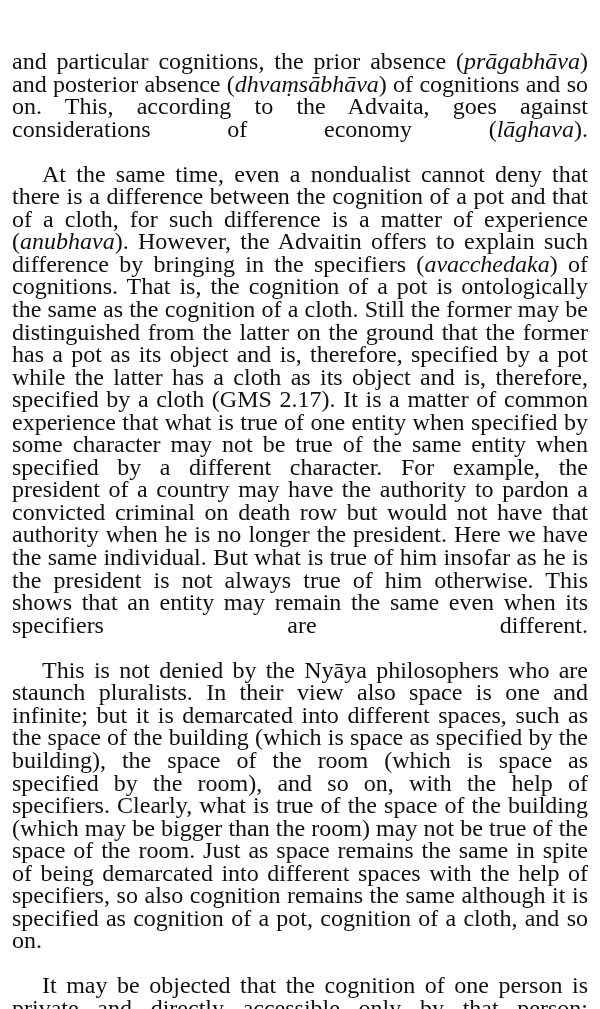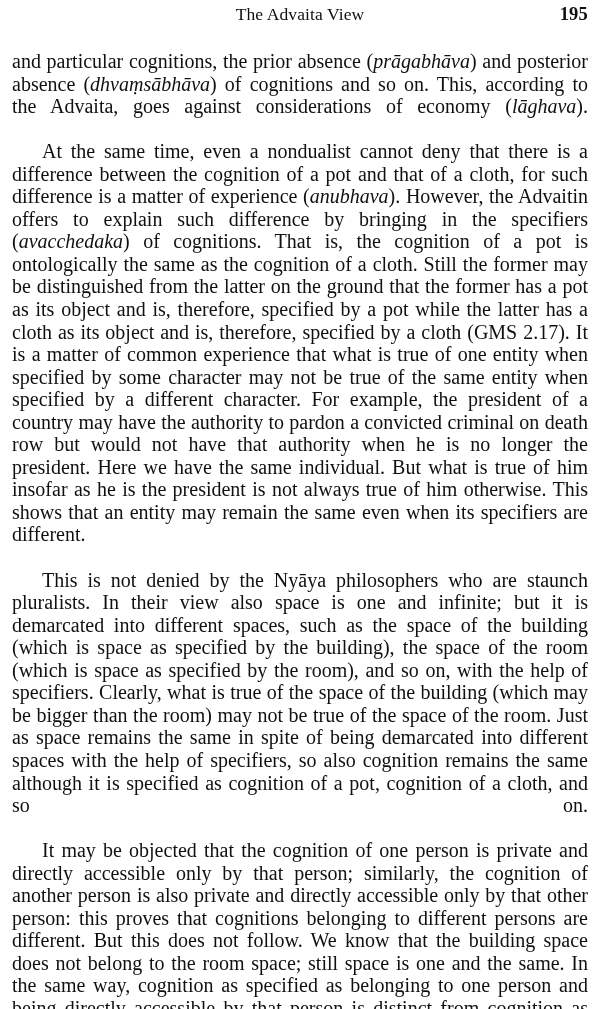--- a/index.html
+++ b/index.html
@@ -51,21 +51,21 @@
   
   .textblock {
     position: absolute;
     left: 12px;
     top: 50px;
     width: 576px;
   }
 
   .para {
     margin: 0;
-    font-size: 20px;
+    font-size: 24px;
     line-height: 22.55px;
     text-align: justify;
     text-justify: inter-word;
     hyphens: none;
     -webkit-hyphens: none;
     text-indent: 0;
     word-spacing: 0.1px;
   }
 
   .para.indent {
@@ -85,24 +85,20 @@
 
   i, .it {
     font-style: italic;
   }
 </style>
 </head>
 <body>
 
 <div class="page">
 
-  <div class="running-head">
-    <div class="running-head-title">The Advaita View</div>
-    <div class="running-head-folio">195</div>
-  </div>
 
   <div class="textblock">
     <p class="para"><span>and particular cognitions, the prior absence (</span><i>prāgabhāva</i><span>) and posterior absence (</span><i>dhvaṃsābhāva</i><span>) of cognitions and so on. This, according to the Advaita, goes against considerations of economy (</span><i>lāghava</i><span>).</span></p>
     <p class="para indent"><span>At the same time, even a nondualist cannot deny that there is a difference between the cognition of a pot and that of a cloth, for such difference is a matter of experience (</span><i>anubhava</i><span>). However, the Advaitin offers to explain such difference by bringing in the specifiers (</span><i>avacchedaka</i><span>) of cognitions. That is, the cognition of a pot is ontologically the same as the cognition of a cloth. Still the former may be distinguished from the latter on the ground that the former has a pot as its object and is, therefore, specified by a pot while the latter has a cloth as its object and is, therefore, specified by a cloth (GMS 2.17). It is a matter of common experience that what is true of one entity when specified by some character may not be true of the same entity when specified by a different character. For example, the president of a country may have the authority to pardon a convicted criminal on death row but would not have that authority when he is no longer the president. Here we have the same individual. But what is true of him insofar as he is the president is not always true of him otherwise. This shows that an entity may remain the same even when its specifiers are different.</span></p>
     <p class="para indent"><span>This is not denied by the Nyāya philosophers who are staunch pluralists. In their view also space is one and infinite; but it is demarcated into different spaces, such as the space of the building (which is space as specified by the building), the space of the room (which is space as specified by the room), and so on, with the help of specifiers. Clearly, what is true of the space of the building (which may be bigger than the room) may not be true of the space of the room. Just as space remains the same in spite of being demarcated into different spaces with the help of specifiers, so also cognition remains the same although it is specified as cognition of a pot, cognition of a cloth, and so on.</span></p>
     <p class="para indent nostretch"><span>It may be objected that the cognition of one person is private and directly accessible only by that person; similarly, the cognition of another person is also private and directly accessible only by that other person: this proves that cognitions belonging to different persons are different. But this does not follow. We know that the building space does not belong to the room space; still space is one and the same. In the same way, cognition as specified as belonging to one person and being directly accessible by that person is distinct from cognition as specified by belonging to another person and being</span></p>
   </div>
 
 </div>
 

